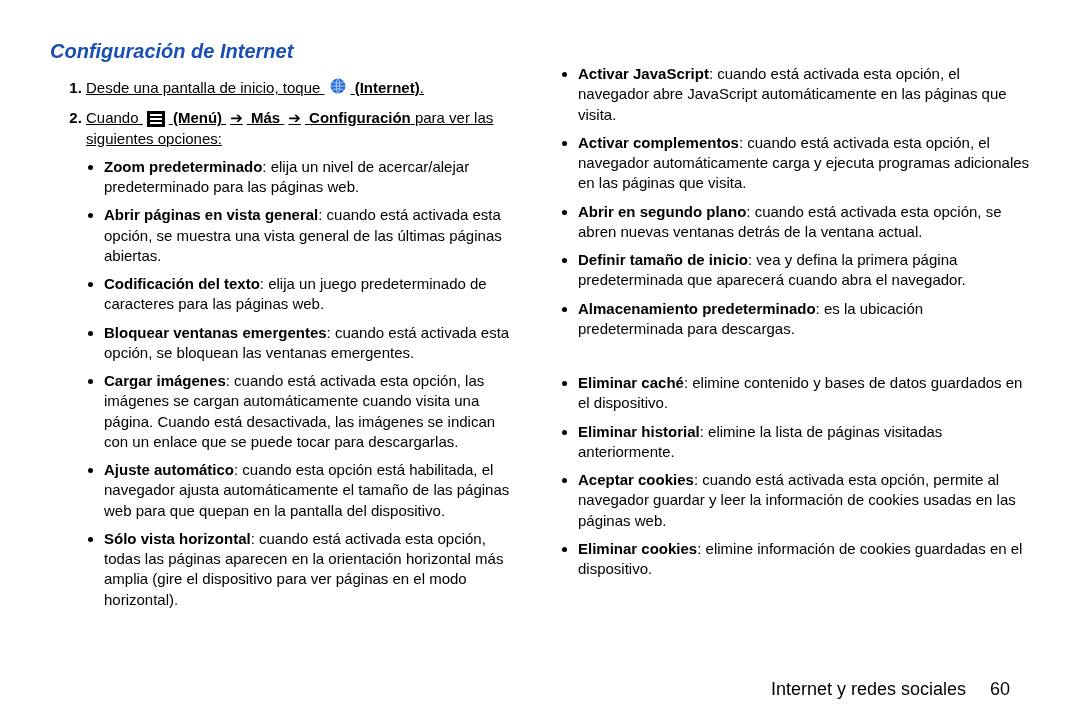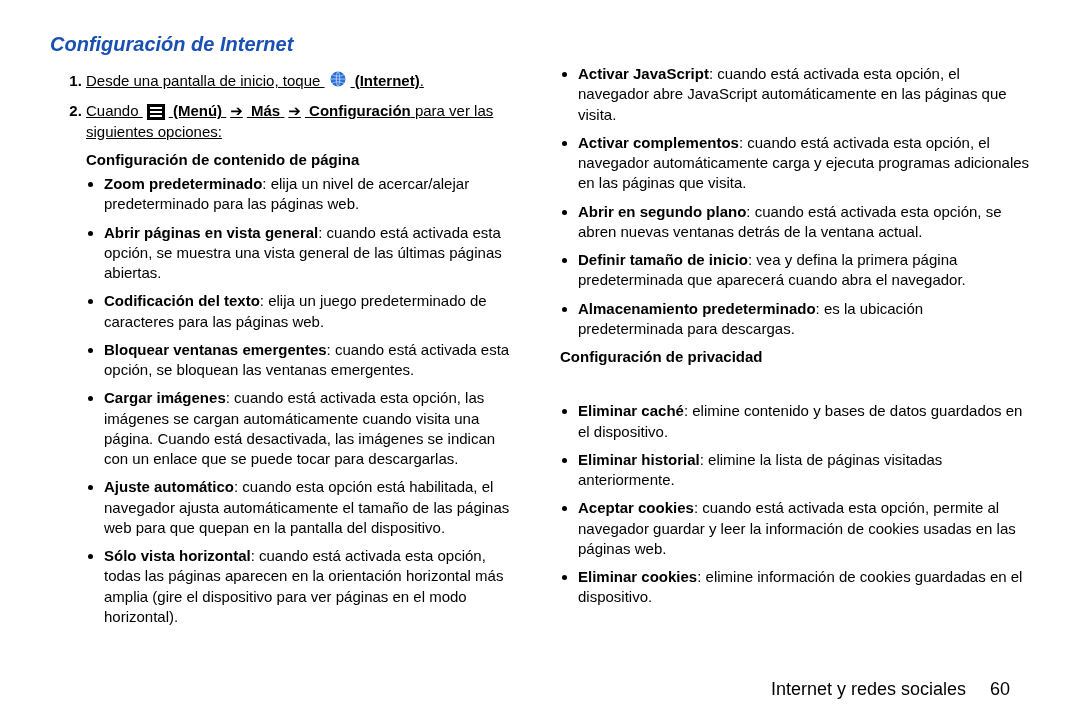--- a/index.html
+++ b/index.html
@@ -30,21 +30,21 @@
     flex: 1;
     font-size: 15px;
     line-height: 1.35;
   }
   h2.section-title {
     font-family: Arial, Helvetica, sans-serif;
     font-style: italic;
     font-weight: bold;
     color: #1a4fb3;
     font-size: 20px;
-    margin: 1px 0 12px 0;
+    margin: 8px 0 12px 0;
   }
   ol.steps {
     margin: 0 0 8px 0;
     padding-left: 36px;
     text-decoration: underline;
   }
   ol.steps > li {
     margin-bottom: 8px;
     font-weight: normal;
   }
@@ -128,21 +128,20 @@
           <span class="icon-menu"></span>
           <span class="bold">(Menú)</span>
           <span class="arrow">➔</span>
           <span class="bold">Más</span>
           <span class="arrow">➔</span>
           <span class="bold">Configuración</span>
           <span> para ver las siguientes opciones:</span>
         </li>
       </ol>
 
-      <div class="sub-heading">Configuración de contenido de página</div>
 
       <ul class="bullets" id="left-list">
           <li><span class="bold">Zoom predeterminado</span><span>: elija un nivel de acercar/alejar predeterminado para las páginas web.</span></li>
           <li><span class="bold">Abrir páginas en vista general</span><span>: cuando está activada esta opción, se muestra una vista general de las últimas páginas abiertas.</span></li>
           <li><span class="bold">Codificación del texto</span><span>: elija un juego predeterminado de caracteres para las páginas web.</span></li>
           <li><span class="bold">Bloquear ventanas emergentes</span><span>: cuando está activada esta opción, se bloquean las ventanas emergentes.</span></li>
           <li><span class="bold">Cargar imágenes</span><span>: cuando está activada esta opción, las imágenes se cargan automáticamente cuando visita una página. Cuando está desactivada, las imágenes se indican con un enlace que se puede tocar para descargarlas.</span></li>
           <li><span class="bold">Ajuste automático</span><span>: cuando esta opción está habilitada, el navegador ajusta automáticamente el tamaño de las páginas web para que quepan en la pantalla del dispositivo.</span></li>
           <li><span class="bold">Sólo vista horizontal</span><span>: cuando está activada esta opción, todas las páginas aparecen en la orientación horizontal más amplia (gire el dispositivo para ver páginas en el modo horizontal).</span></li>
         </ul>
@@ -150,21 +149,20 @@
 
     <div class="col">
       <ul class="bullets flush" id="right-top-list">
           <li><span class="bold">Activar JavaScript</span><span>: cuando está activada esta opción, el navegador abre JavaScript automáticamente en las páginas que visita.</span></li>
           <li><span class="bold">Activar complementos</span><span>: cuando está activada esta opción, el navegador automáticamente carga y ejecuta programas adicionales en las páginas que visita.</span></li>
           <li><span class="bold">Abrir en segundo plano</span><span>: cuando está activada esta opción, se abren nuevas ventanas detrás de la ventana actual.</span></li>
           <li><span class="bold">Definir tamaño de inicio</span><span>: vea y defina la primera página predeterminada que aparecerá cuando abra el navegador.</span></li>
           <li><span class="bold">Almacenamiento predeterminado</span><span>: es la ubicación predeterminada para descargas.</span></li>
         </ul>
 
-      <div class="sub-heading" style="margin-left:0;">Configuración de privacidad</div>
 
       <ul class="bullets flush" id="right-bottom-list">
           <li><span class="bold">Eliminar caché</span><span>: elimine contenido y bases de datos guardados en el dispositivo.</span></li>
           <li><span class="bold">Eliminar historial</span><span>: elimine la lista de páginas visitadas anteriormente.</span></li>
           <li><span class="bold">Aceptar cookies</span><span>: cuando está activada esta opción, permite al navegador guardar y leer la información de cookies usadas en las páginas web.</span></li>
           <li><span class="bold">Eliminar cookies</span><span>: elimine información de cookies guardadas en el dispositivo.</span></li>
         </ul>
     </div>
   </div>
 

